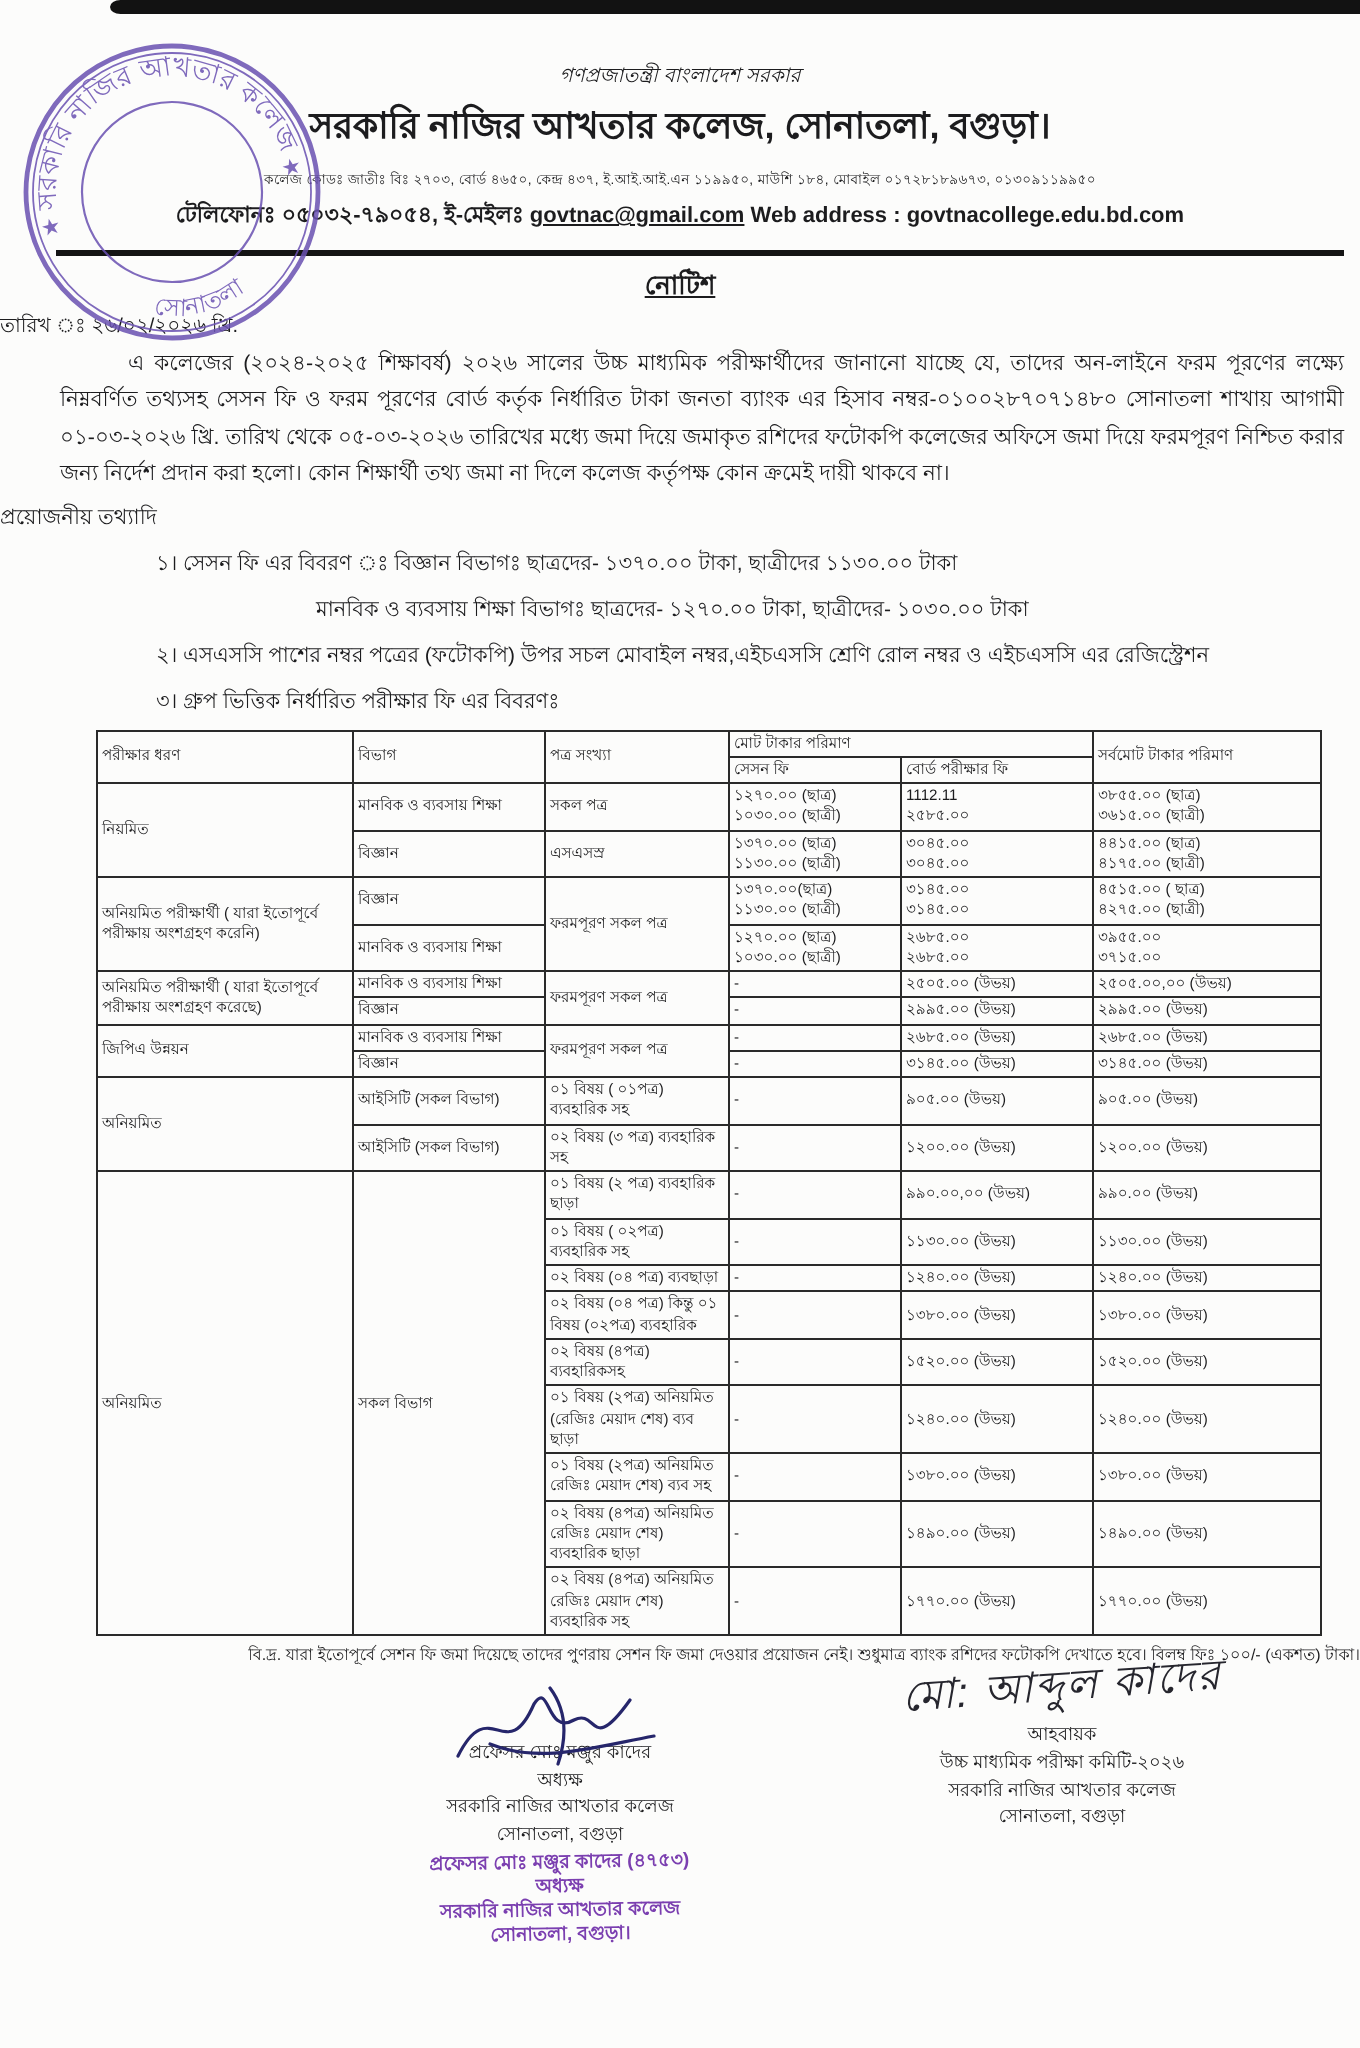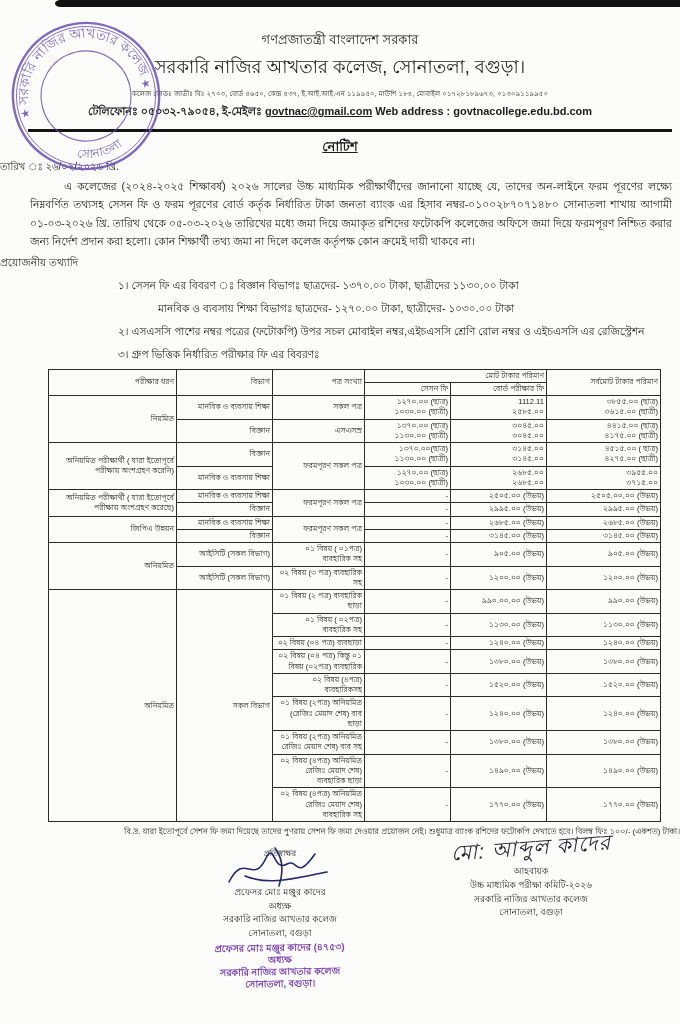--- a/index.html
+++ b/index.html
@@ -4,38 +4,38 @@
 <style>
   html,body{margin:0;padding:0;background:#e9e9e9;}
   .page{position:relative;width:680px;height:1024px;margin:0 auto;background:#fcfcfb;
         font-family:"Liberation Sans", sans-serif;color:#1c1c1e;overflow:hidden;}
   .top-band{position:absolute;top:0;left:55px;width:625px;height:7px;background:#121212;
             border-radius:6px 0 0 6px / 4px 0 0 4px;}
   
   .seal{position:absolute;top:16px;left:6px;transform:rotate(-14deg);opacity:.85;pointer-events:none;z-index:5;}
   
   .hdr{text-align:center;padding-top:30px;position:relative;z-index:2;}
-  .govt{font-size:13px;}
-  .college{font-size:18px;font-weight:normal;margin-top:2px;}
+  .govt{font-size:10px;font-style:italic;}
+  .college{font-size:18px;font-weight:bold;margin-top:2px;}
   .code{font-size:6.8px;margin-top:4px;letter-spacing:.2px;}
   .contact{font-size:11px;font-weight:bold;margin-top:3px;text-align:center;}
   .email{text-decoration:underline;}
   .rule{border-top:3px solid #141414;margin:7px 8px 0 28px;}
   
   .notice-title{text-align:center;font-size:13px;font-weight:bold;text-decoration:underline;margin-top:5px;}
   .date-line{text-align:left;font-size:10px;padding-right:24px;margin-top:1px;}
   .para{font-size:10.7px;text-align:justify;margin:1px 8px 0 30px;line-height:1.72;text-indent:34px;}
   
   .info-heading{font-size:10.5px;margin-top:4px;}
-  .item{font-size:10.5px;margin-left:118px;margin-top:6px;}
+  .item{font-size:10.5px;margin-left:78px;margin-top:6px;}
   .item-sub1{font-size:10.5px;margin-left:158px;margin-top:6px;}
   .item-sub2{font-size:10.5px;margin-left:95px;margin-top:5px;}
   
   table.fees{border-collapse:collapse;margin:5px 0 0 48px;width:612px;table-layout:fixed;
-             font-size:7.6px;text-align:right;}
+             font-size:7.6px;text-align:left;}
   table.fees th,table.fees td{border:1px solid #2a2a2a;padding:1px 2px;white-space:pre-line;
              vertical-align:middle;font-weight:normal;line-height:1.35;overflow:hidden;}
   .note{font-size:8px;margin:3px 0 0 34px;text-align:right;}
   
   .sig-zone{position:relative;height:170px;margin-top:4px;}
   .sig-left{position:absolute;left:160px;top:6px;width:240px;text-align:center;font-size:9px;line-height:1.5;}
   .sig-left .tiny{font-size:8px;}
   .sig-scribble{position:absolute;left:55px;top:-6px;}
   .stamp-text{color:#7b3fb0;font-weight:bold;font-size:9.5px;line-height:1.25;margin-top:2px;
               transform:rotate(-1deg);}
@@ -253,21 +253,20 @@
     </table>
 
   <div class="note">বি.দ্র. যারা ইতোপূর্বে সেশন ফি জমা দিয়েছে তাদের পুণরায় সেশন ফি জমা দেওয়ার প্রয়োজন নেই। শুধুমাত্র ব্যাংক রশিদের ফটোকপি দেখাতে হবে। বিলম্ব ফিঃ ১০০/- (একশত) টাকা।</div>
 
   <div class="sig-zone">
 
     <div class="sig-left">
       <svg class="sig-scribble" width="130" height="52" viewBox="0 0 130 52">
         <path d="M14 40 C30 8 38 46 52 14 C60 2 58 30 72 22 C84 16 80 40 100 12 M30 34 C55 44 80 36 112 30 M60 6 C66 14 70 26 64 44" fill="none" stroke="#26266b" stroke-width="1.6" stroke-linecap="round"></path>
       </svg>
-      <div class="tiny">প্রতিস্বাক্ষর</div>
       <div style="height:26px"></div>
       <div>প্রফেসর মোঃ মঞ্জুর কাদের</div>
       <div>অধ্যক্ষ</div>
       <div>সরকারি নাজির আখতার কলেজ</div>
       <div>সোনাতলা, বগুড়া</div>
       <div class="stamp-text">
         <div>প্রফেসর মোঃ মঞ্জুর কাদের (৪৭৫৩)</div>
         <div>অধ্যক্ষ</div>
         <div>সরকারি নাজির আখতার কলেজ</div>
         <div>সোনাতলা, বগুড়া।</div>

